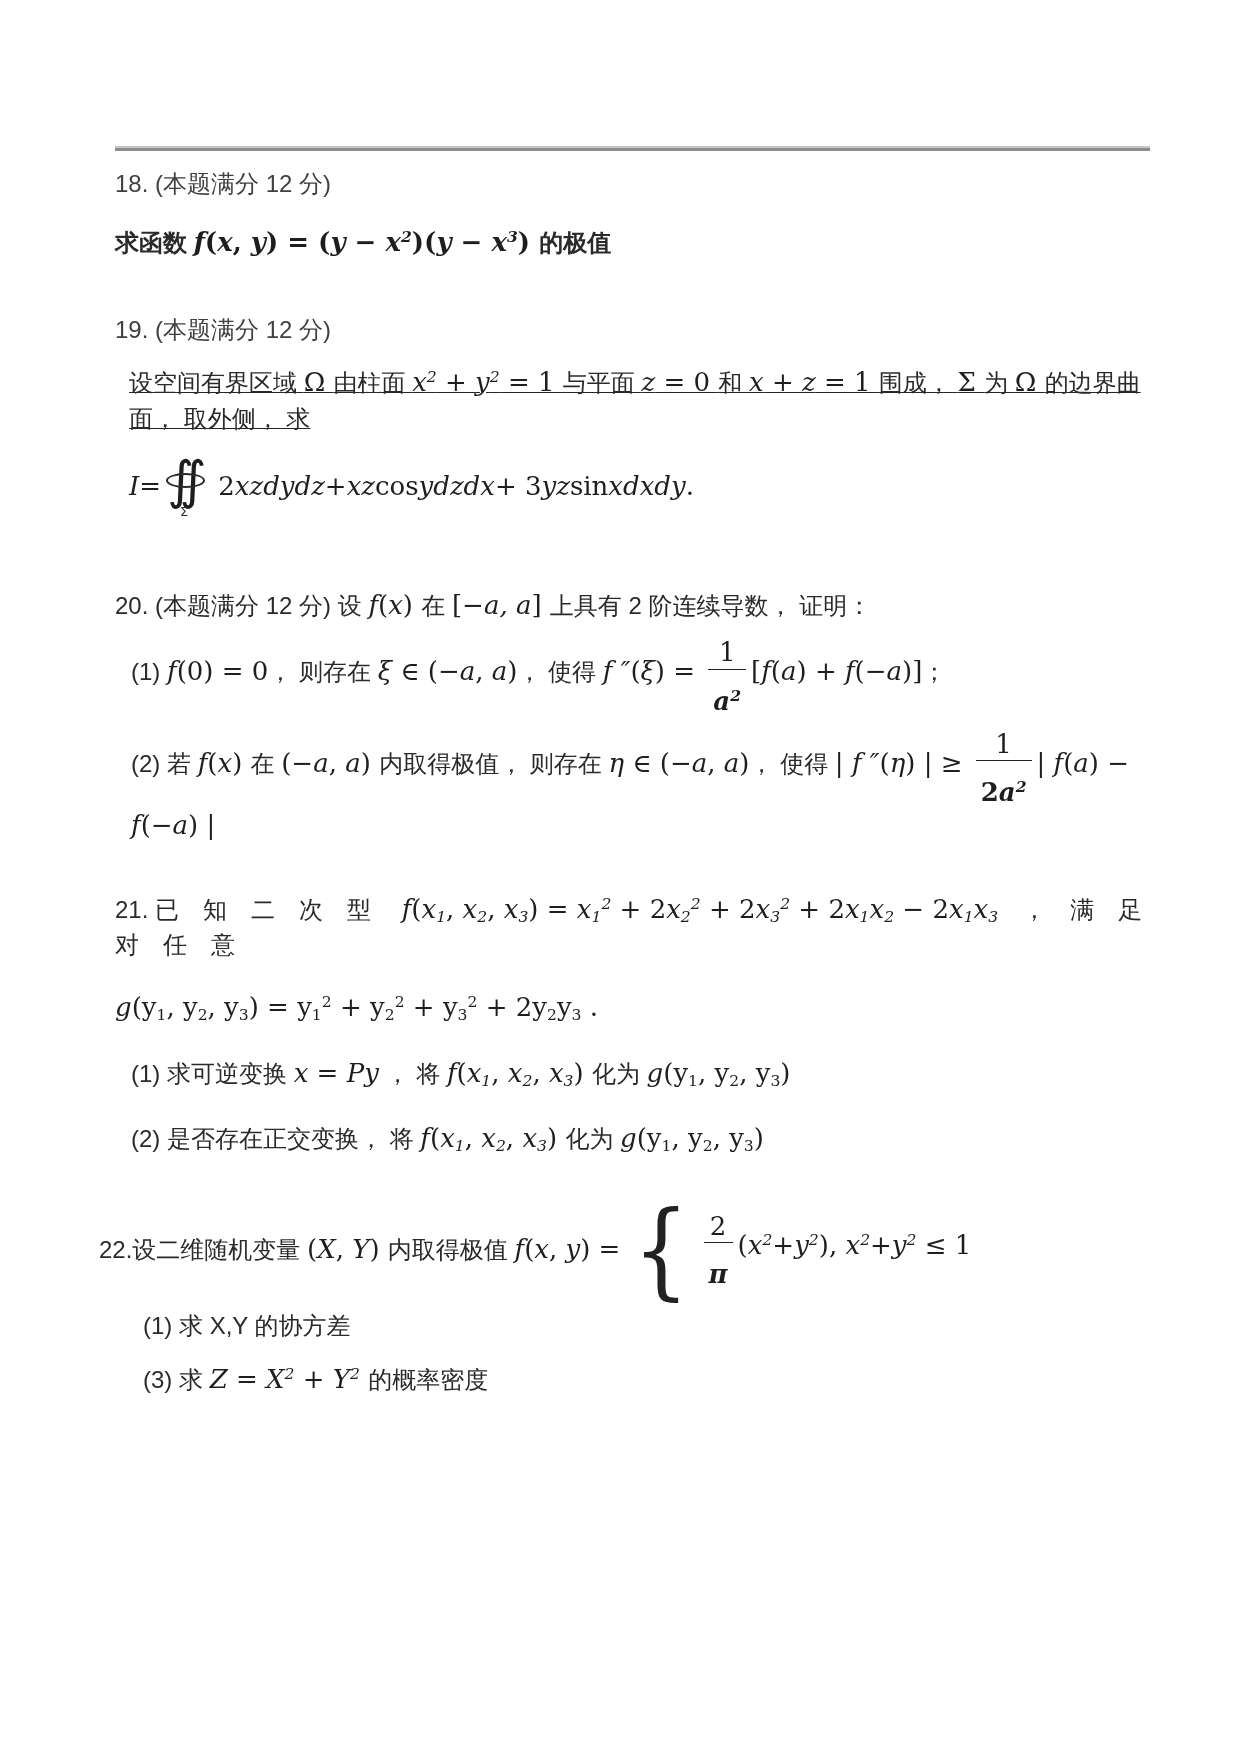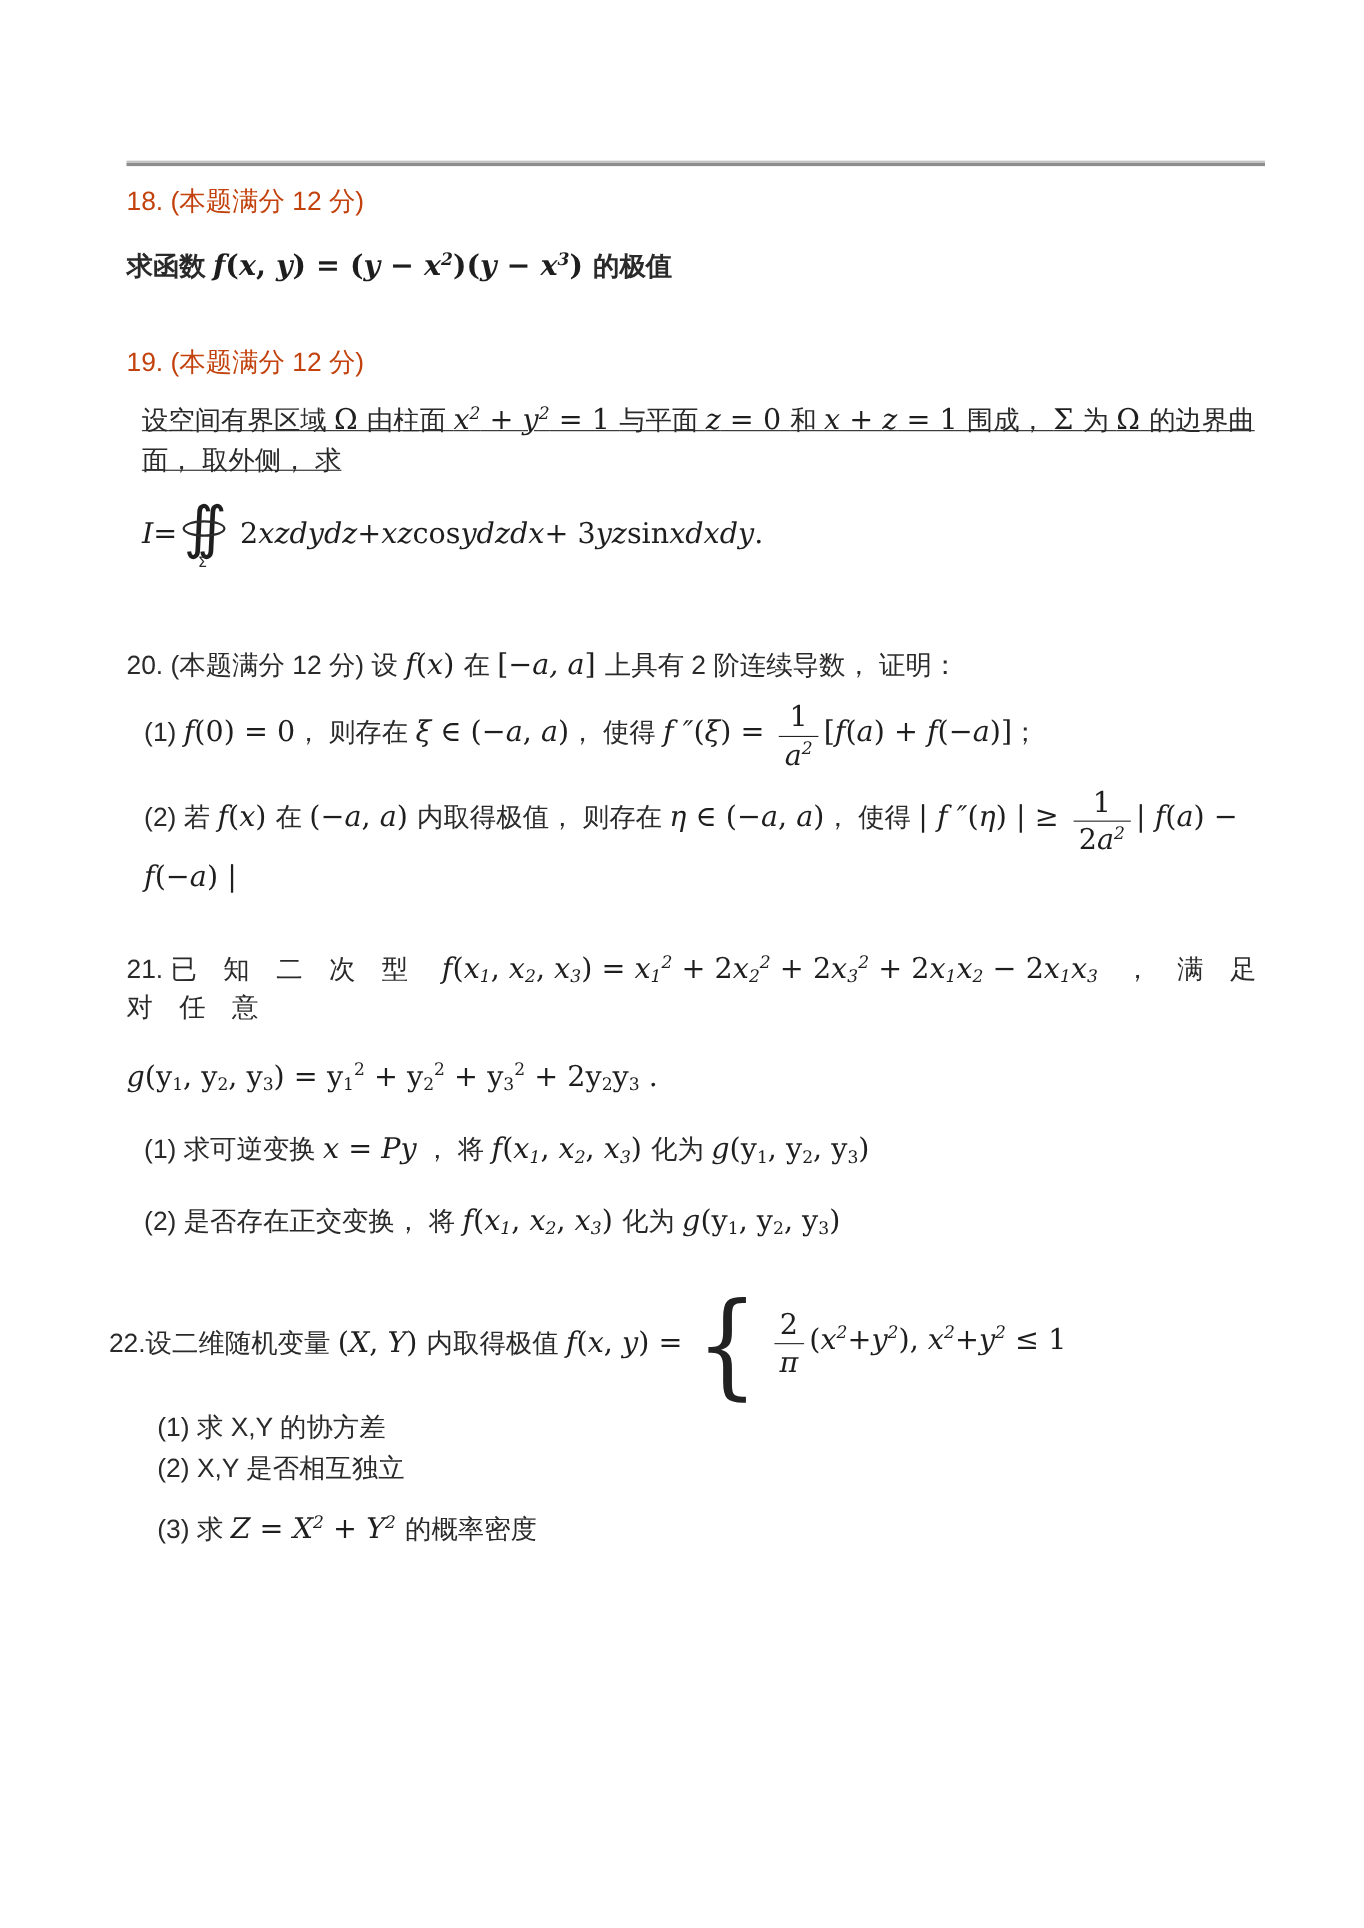--- a/index.html
+++ b/index.html
@@ -18,39 +18,39 @@
   .rule {
     height: 3px;
     border-top: 2px solid #c6c6c6;
     border-bottom: 3px solid #8d8d8d;
     background: #ffffff;
   }
   .line { line-height: 1.45; }
   .hdr {
     font-family: "Liberation Sans", sans-serif;
     font-size: 24px;
-    color: #c2410c;
+    color: #404040;
   }
   
   .rc { font-family: "Liberation Sans", sans-serif; font-size: 24px; color: #2a2a2a; }
   .rm { font-family: "DejaVu Serif", "Liberation Serif", serif; font-style: italic; font-size: 26px; color: #1e1e1e; }
   .rr { font-family: "DejaVu Serif", "Liberation Serif", serif; font-style: normal; font-size: 26px; color: #1e1e1e; }
   .rm sup, .rr sup { font-size: 0.60em; vertical-align: 0.6em; line-height: 0; }
   .rm sub, .rr sub { font-size: 0.60em; vertical-align: -0.25em; line-height: 0; }
   
   .frac {
     display: inline-block;
     vertical-align: middle;
     text-align: center;
     line-height: 1.12;
     margin: 0 5px;
     font-size: 24px;
   }
   .frac .fn { display: block; padding: 0 5px 1px; }
-  .frac .fd { display: block; border-top: 1.6px solid #222; padding: 3px 5px 0; }
+  .frac .fd { display: block; border-top: 1.6px solid #222; padding: 17px 5px 0; font-weight: bold; }
   
   .oint {
     position: relative;
     display: inline-block;
     vertical-align: middle;
     margin: 0 12px 14px 6px;
     height: 58px;
   }
   .oint-s {
     font-family: "DejaVu Sans", sans-serif;
@@ -144,17 +144,16 @@
     <div class="line q21i"><span class="rc">(2)  是否存在正交变换， 将 </span><span class="rm">f</span><span class="rr">(</span><span class="rm">x<sub>1</sub></span><span class="rr">, </span><span class="rm">x<sub>2</sub></span><span class="rr">, </span><span class="rm">x<sub>3</sub></span><span class="rr">) </span><span class="rc">化为 </span><span class="rm">g</span><span class="rr">(y<sub>1</sub>, y<sub>2</sub>, y<sub>3</sub>)</span></div>
 
     <div class="q22row">
       <span class="line"><span class="rc">22.设二维随机变量 </span><span class="rr">(</span><span class="rm">X</span><span class="rr">, </span><span class="rm">Y</span><span class="rr">) </span><span class="rc">内取得极值 </span><span class="rm">f</span><span class="rr">(</span><span class="rm">x</span><span class="rr">, </span><span class="rm">y</span><span class="rr">) = </span></span>
       <span class="brace">{</span>
       <span class="cases">
         <span class="line case-row"><span class="frac"><span class="fn"><span class="rr">2</span></span><span class="fd"><span class="rm">π</span></span></span><span class="rr">(</span><span class="rm">x<sup>2</sup></span><span class="rr">+</span><span class="rm">y<sup>2</sup></span><span class="rr">),   </span><span class="rm">x<sup>2</sup></span><span class="rr">+</span><span class="rm">y<sup>2</sup></span><span class="rr"> ≤ 1</span></span>
       </span>
     </div>
     <div class="line q22i"><span class="rc">(1)  求 X,Y 的协方差</span></div>
-    <div class="line q22i q22i2"><span class="rc">(2)  X,Y 是否相互独立</span></div>
     <div class="line q22i q22i3"><span class="rc">(3)  求 </span><span class="rm">Z</span><span class="rr"> = </span><span class="rm">X<sup>2</sup></span><span class="rr"> + </span><span class="rm">Y<sup>2</sup></span><span class="rr"> </span><span class="rc">的概率密度</span></div>
 
   </div>
 </div>
 
 </body></html>

